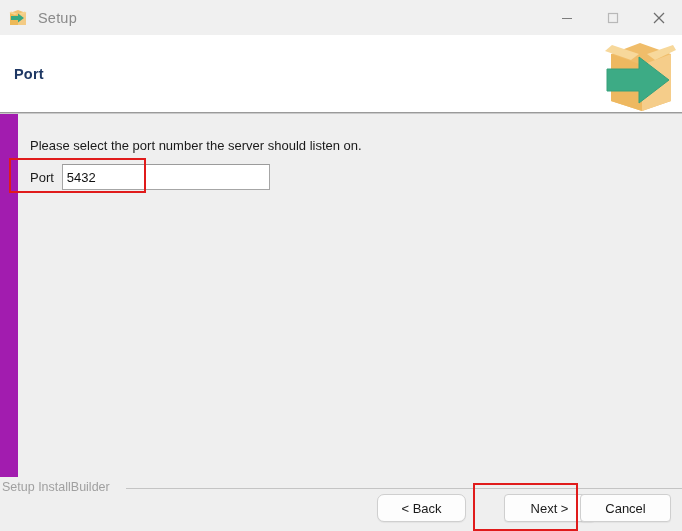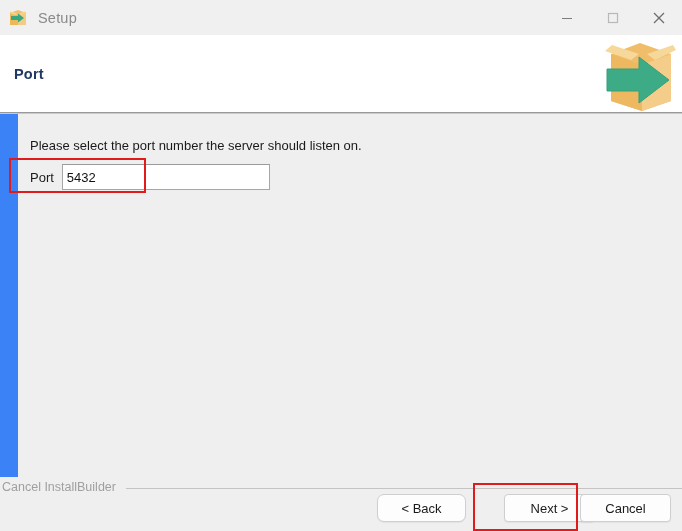--- a/index.html
+++ b/index.html
@@ -11,21 +11,21 @@
     height: 531px;
     overflow: hidden;
     font-family: "Liberation Sans", sans-serif;
     background: #efefef;
   }
 
   .window {
     position: relative;
     width: 578px;
     height: 531px;
-    background: #3b82f6;
+    background: #a21caf;
     box-sizing: border-box;
     text-decoration: underline;
   }
 
   
   .titlebar {
     position: absolute;
     left: 0; top: 0;
     width: 682px;
     height: 35px;
@@ -265,21 +265,21 @@
   <div class="body-area">
     <div class="instruction">Please select the port number the server should listen on.</div>
 
     <div class="field-row">
       <span class="field-label">Port</span>
       <input class="port-input" type="text" value="5432" style="">
     </div>
   </div>
 
   <div class="footer">
-    <div class="footer-brand">Cancel InstallBuilder</div>
+    <div class="footer-brand">Setup InstallBuilder</div>
     <div class="footer-rule"></div>
 
     <div class="buttons">
       <button class="btn" id="btn-back">&lt; Back</button>
       <button class="btn" id="btn-next">Next &gt;</button>
       <button class="btn" id="btn-cancel">Cancel</button>
     </div>
   </div>
 
   <div class="annot" id="annot-port"></div>

